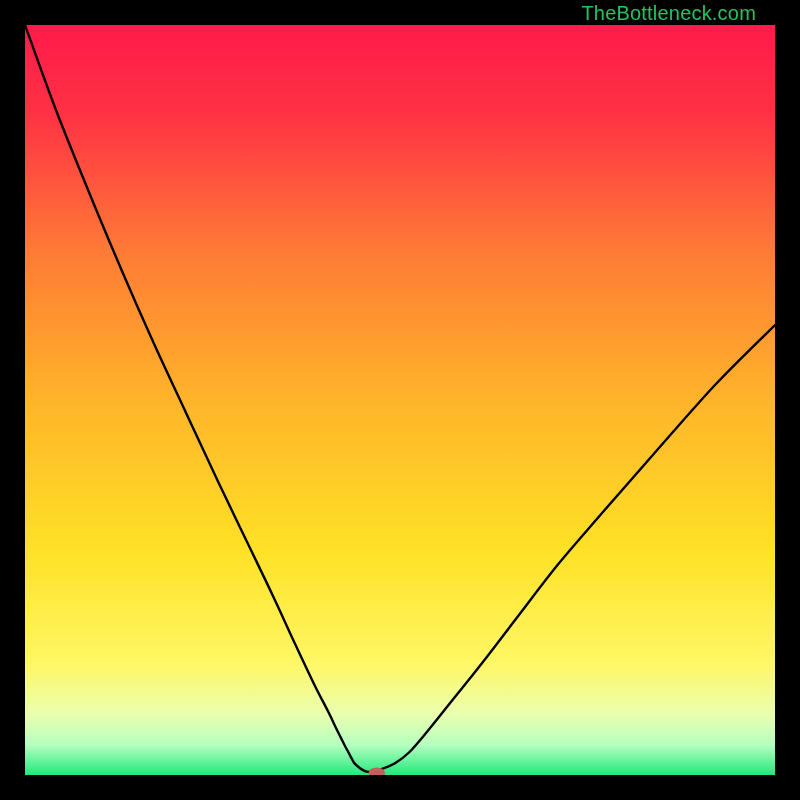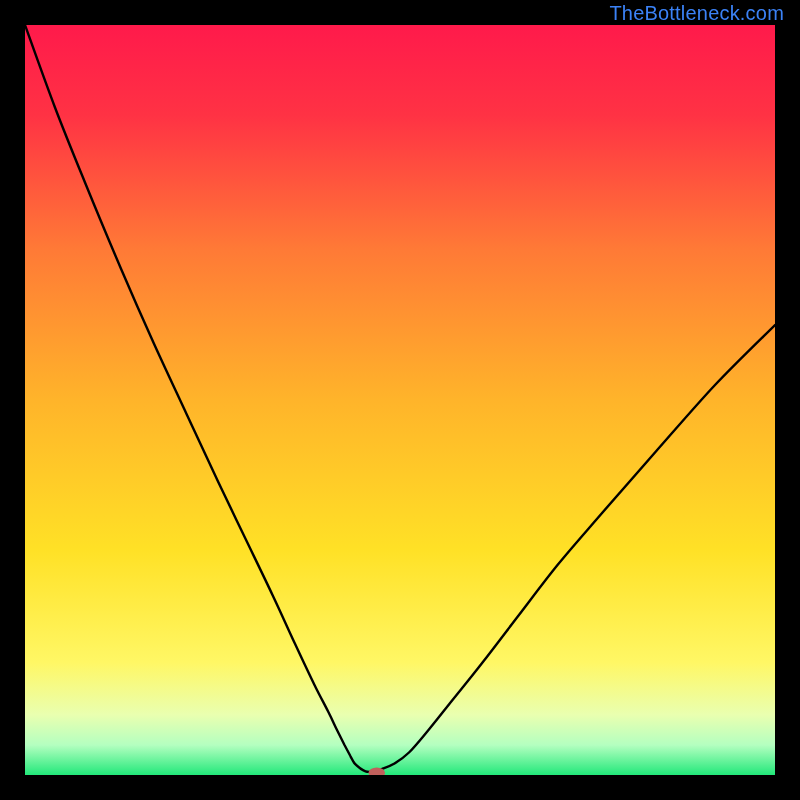--- a/index.html
+++ b/index.html
@@ -1,18 +1,18 @@
 <!DOCTYPE html>
 <html><head>
 <meta charset="utf-8">
 <style>
   html,body{margin:0;padding:0;width:800px;height:800px;overflow:hidden;background:#000;}
   .frame{position:absolute;inset:0;background:#000;}
   .plot{position:absolute;left:25px;top:25px;width:750px;height:750px;}
-  .watermark{position:absolute;top:2px;right:16px;font:20px Arial,Helvetica,sans-serif;color:#3b82f6;letter-spacing:0.2px;}
+  .watermark{position:absolute;top:2px;right:44px;font:20px Arial,Helvetica,sans-serif;color:#22c55e;letter-spacing:0.2px;}
   svg{display:block;}
 </style>
 </head>
 <body>
 
 <div class="frame">
   <div class="plot">
     <svg width="750" height="750" viewBox="0 0 750 750">
       <defs>
         <linearGradient id="bg" x1="0" y1="0" x2="0" y2="1">

